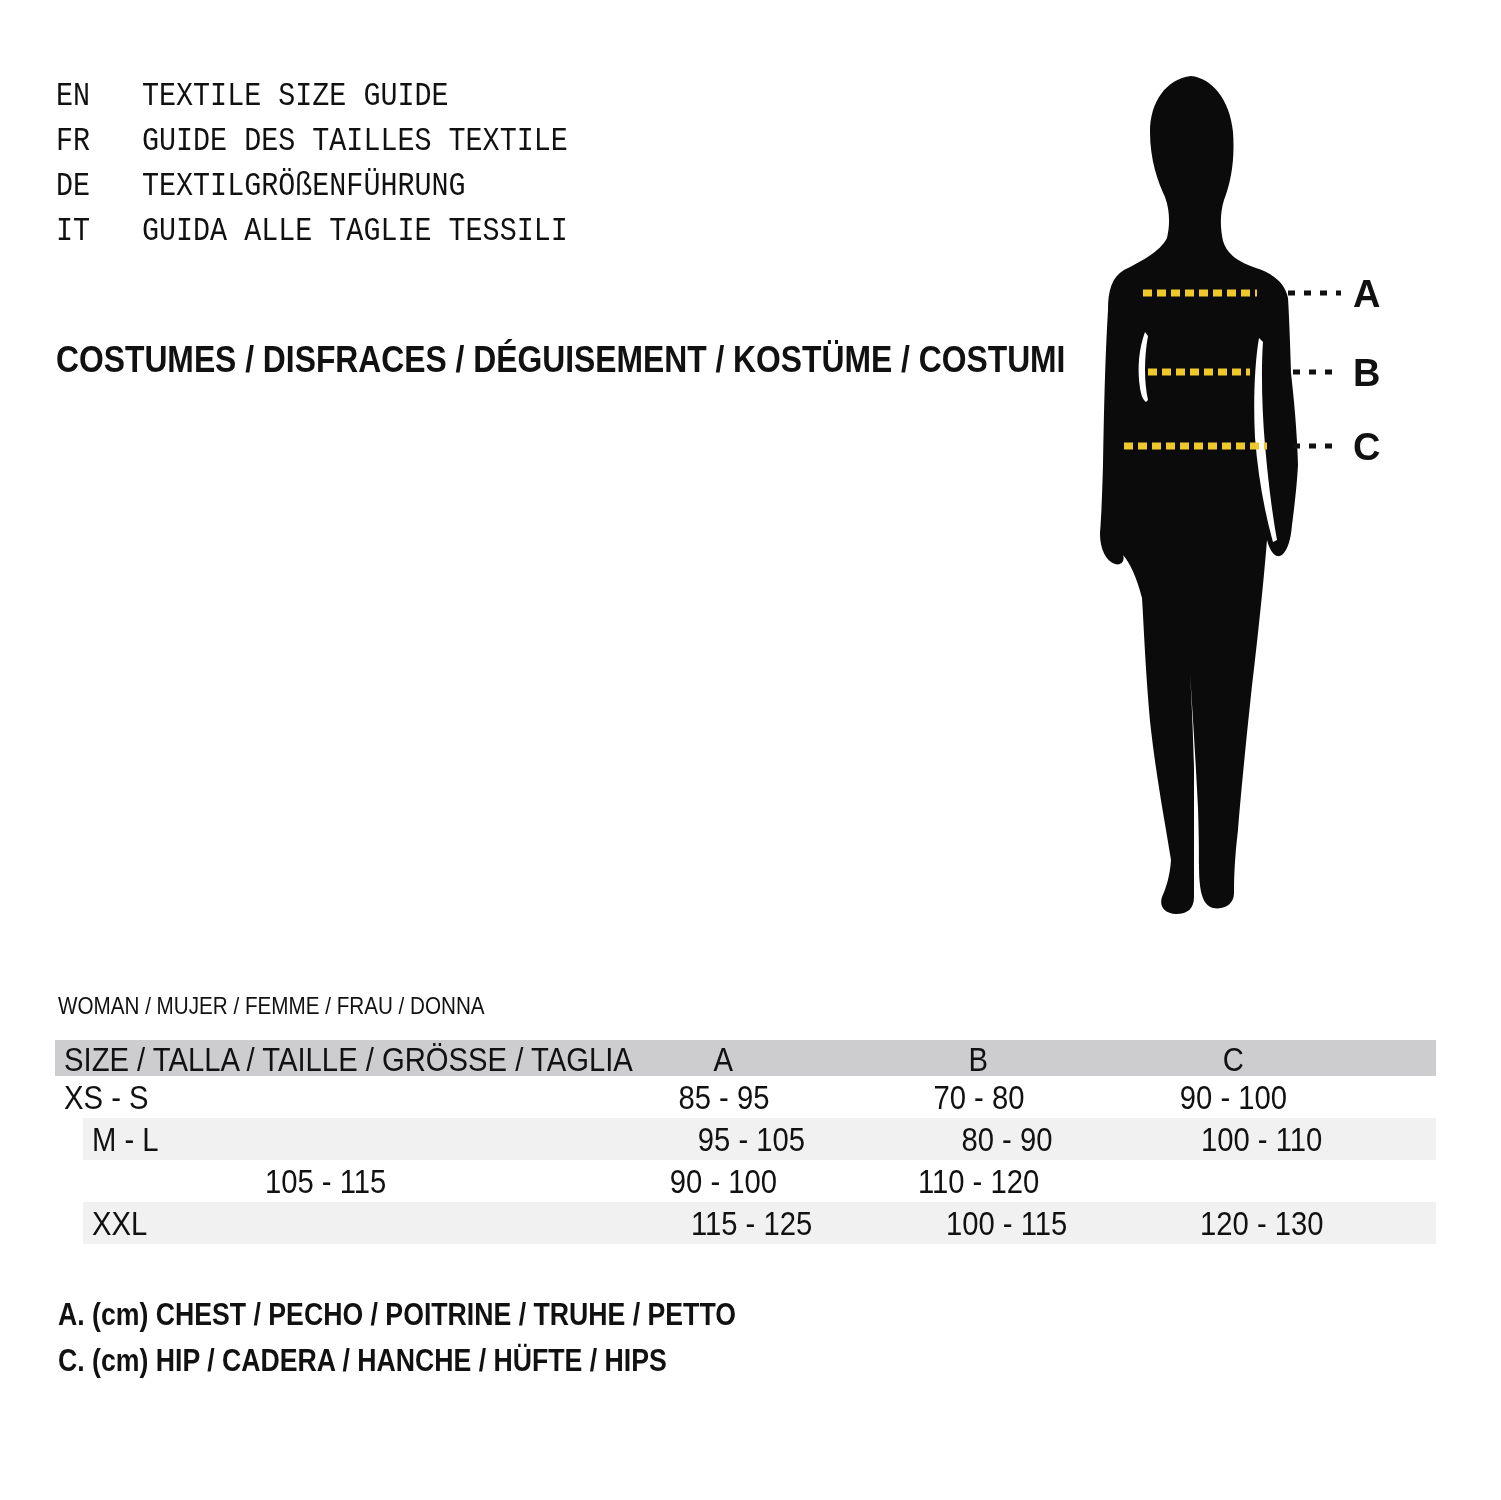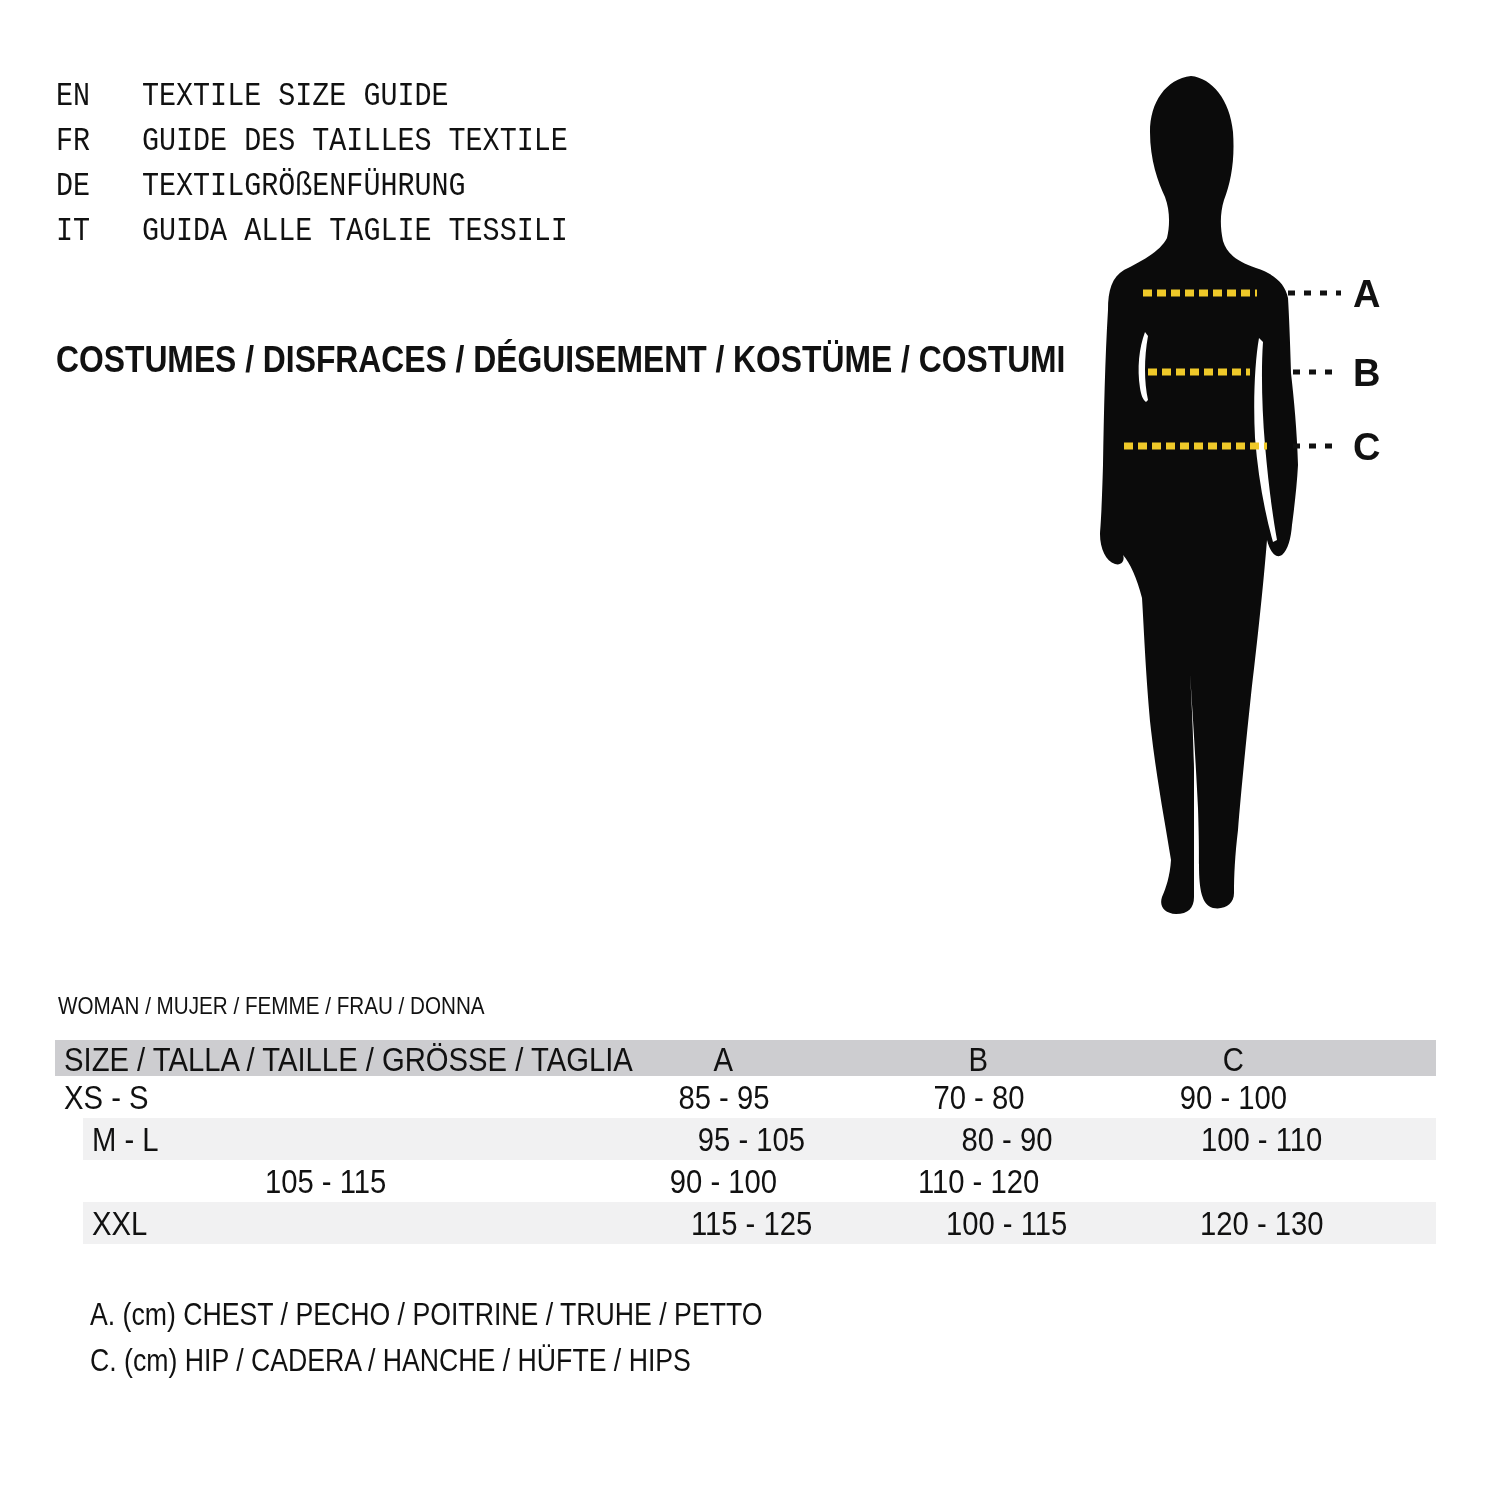--- a/index.html
+++ b/index.html
@@ -28,21 +28,21 @@
   
   .size-table{position:absolute;left:55px;top:1040px;width:1381px;font-size:34px;}
   .t-row{display:grid;grid-template-columns:541px 255px 255px 255px 1fr;align-items:center;height:42px;}
   .t-row.head{height:36px;background:#cdcdd0;}
   .t-row.alt{background:#f1f1f2;margin-left:28px;}
   .t-cell{overflow:visible;}
   .t-cell.first{padding-left:9px;text-align:left;}
   .t-cell.num{text-align:center;}
 
   
-  .legend{position:absolute;left:58px;top:1292px;font-size:31px;line-height:46px;font-weight:400;margin-left:32px;}
+  .legend{position:absolute;left:58px;top:1292px;font-size:31px;line-height:46px;font-weight:700;}
 </style>
 </head>
 <body>
 
 <div class="lang-block">
   <div class="lang-row">
     <span class="code cnd">EN</span>
     <span class="cnd">TEXTILE SIZE GUIDE</span>
   </div>
   <div class="lang-row">

